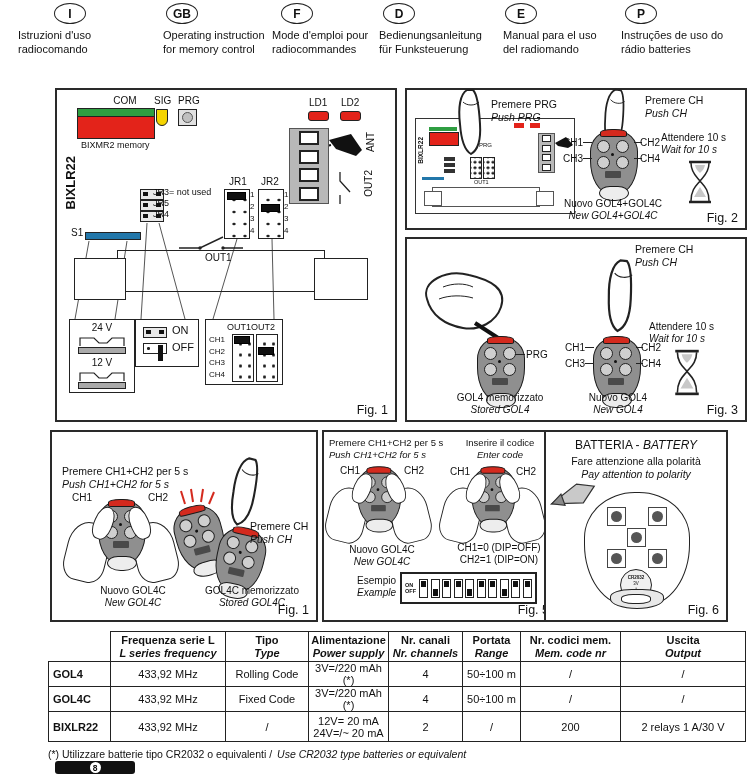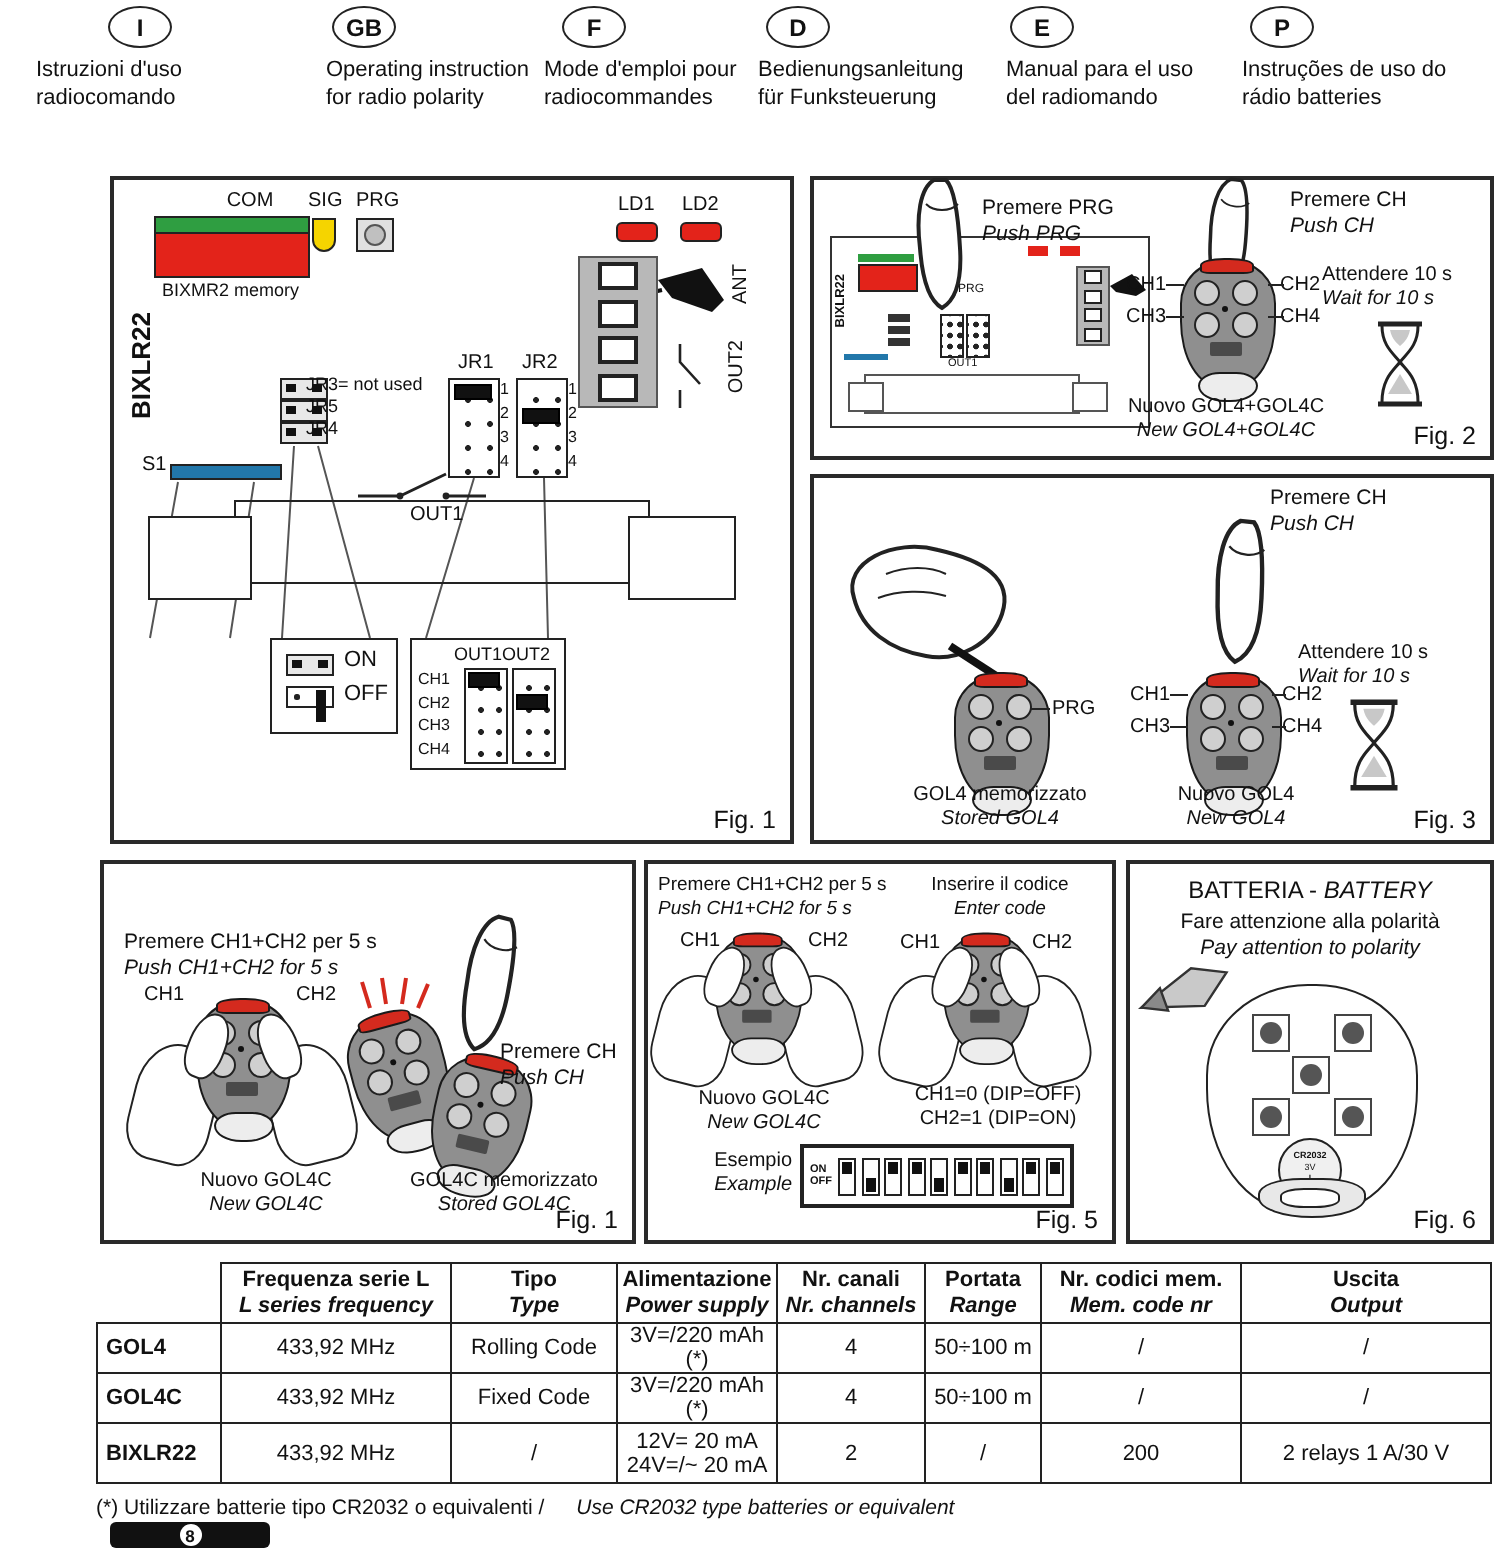--- a/index.html
+++ b/index.html
@@ -93,21 +93,21 @@
     </div>
   <div class="lang-text" style="left:18px">
       <div>Istruzioni d'uso</div>
       <div>radiocomando</div>
     </div>
   <div class="lang-icon" style="left:166px">
       <span>GB</span>
     </div>
   <div class="lang-text" style="left:163px">
       <div>Operating instruction</div>
-      <div>for radio polarity</div>
+      <div>for memory control</div>
     </div>
   <div class="lang-icon" style="left:281px">
       <span>F</span>
     </div>
   <div class="lang-text" style="left:272px">
       <div>Mode d'emploi pour</div>
       <div>radiocommandes</div>
     </div>
   <div class="lang-icon" style="left:383px">
       <span>D</span>
@@ -192,20 +192,32 @@
       <span>2</span>
       <span>3</span>
       <span>4</span>
     </div>
   <div class="abs t10" style="left:14px;top:137px">S1</div>
   <div class="abs" style="left:28px;top:142px;width:54px;height:6px;background:#2277aa;border:1px solid #222"></div>
   <div class="abs" style="left:60px;top:160px;width:206px;height:40px;border:1.5px solid #222"></div>
   <div class="abs" style="left:17px;top:168px;width:50px;height:40px;border:1.5px solid #222;background:#fff"></div>
   <div class="abs" style="left:257px;top:168px;width:52px;height:40px;border:1.5px solid #222;background:#fff"></div>
   <div class="abs t10" style="left:148px;top:162px">OUT1</div>
+  <div class="abs" style="left:12px;top:229px;width:64px;height:72px;border:1.5px solid #222;background:#fff">
+    <div class="ctr t10" style="margin-top:2px">24 V</div>
+    <svg width="56" height="13" style="display:block;margin:0 auto">
+        <path d="M6 12 V4 H20 L25 9 H33 L38 4 H50 V12" fill="none" stroke="#222" stroke-width="1.2"></path>
+      </svg>
+    <div style="width:46px;height:5px;background:#aaa;border:1px solid #222;margin:0 auto"></div>
+    <div class="ctr t10" style="margin-top:3px">12 V</div>
+    <svg width="56" height="13" style="display:block;margin:0 auto">
+        <path d="M6 12 V4 H20 L25 9 H33 L38 4 H50 V12" fill="none" stroke="#222" stroke-width="1.2"></path>
+      </svg>
+    <div style="width:46px;height:5px;background:#aaa;border:1px solid #222;margin:0 auto"></div>
+  </div>
   <div class="abs" style="left:78px;top:229px;width:62px;height:46px;border:1.5px solid #222;background:#fff">
     <div class="jrsm" style="left:7px;top:7px"></div>
     <div class="abs" style="left:36px;top:4px;font-size:11px">ON</div>
     <div class="abs" style="left:7px;top:23px;width:22px;height:9px;border:1.2px solid #222">
       <div style="position:absolute;left:3px;top:3px;width:2.5px;height:2.5px;background:#222;border-radius:50%"></div>
       <div style="position:absolute;right:3px;top:1px;width:5px;height:16px;background:#111"></div>
     </div>
     <div class="abs" style="left:36px;top:21px;font-size:11px">OFF</div>
   </div>
   <div class="abs" style="left:148px;top:229px;width:76px;height:64px;border:1.5px solid #222;background:#fff">
@@ -501,21 +513,21 @@
         <div class="dip on"></div>
         <div class="dip on"></div>
         <div class="dip off"></div>
         <div class="dip on"></div>
         <div class="dip on"></div>
       </div>
   </div>
   <div class="figlab">Fig. 5</div>
 </div>
 
-<div class="panel" style="left:563px;top:430px;width:180px;height:188px">
+<div class="panel" style="left:544px;top:430px;width:180px;height:188px">
   <div class="abs ctr" style="left:0;top:6px;width:180px;font-size:12px"><span>BATTERIA -</span> <span class="en">BATTERY</span></div>
   <div class="abs ctr t105" style="left:0;top:23px;width:180px">Fare attenzione alla polarità</div>
   <div class="abs ctr t105 en" style="left:0;top:36px;width:180px">Pay attention to polarity</div>
   <svg class="abs" width="54" height="34" style="left:0;top:46px;transform:rotate(-20deg)">
     <polygon points="4,18 34,8 50,16 34,28" fill="#c9c9c9" stroke="#333" stroke-width="1.2"></polygon>
     <polygon points="4,18 16,12 16,24" fill="#8a8a8a" stroke="#333" stroke-width="1.2"></polygon>
   </svg>
   <div class="abs" style="left:38px;top:60px;width:104px;height:112px;border:1.5px solid #222;background:#fff;border-radius:48% 48% 42% 42%/40% 40% 54% 54%">
     <div class="bsq" style="left:22px;top:14px">
         <div class="bdot"></div>
@@ -617,17 +629,17 @@
         </td>
     <td>2</td>
     <td>/</td>
     <td>200</td>
     <td>2 relays 1 A/30 V</td>
   </tr>
 </tbody>
   </table>
 
 <div class="abs" style="left:48px;top:748px;font-size:10.5px">
-  <span>(*) Utilizzare batterie tipo CR2032 o equivalenti /</span><span class="en" style="margin-left:16px">Use CR2032 type batteries or equivalent</span>
+  <span>(*) Utilizzare batterie tipo CR2032 o equivalenti /</span><span class="en" style="margin-left:5px">Use CR2032 type batteries or equivalent</span>
 </div>
 <div class="badge">
   <span class="num">8</span>
 </div>
 
 </body></html>

